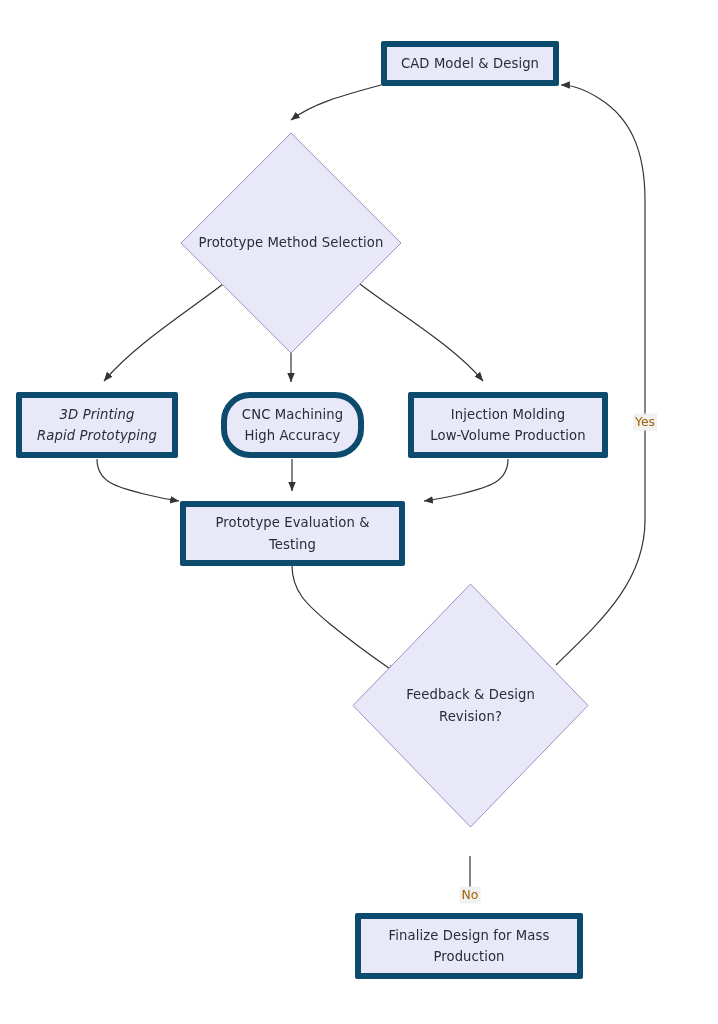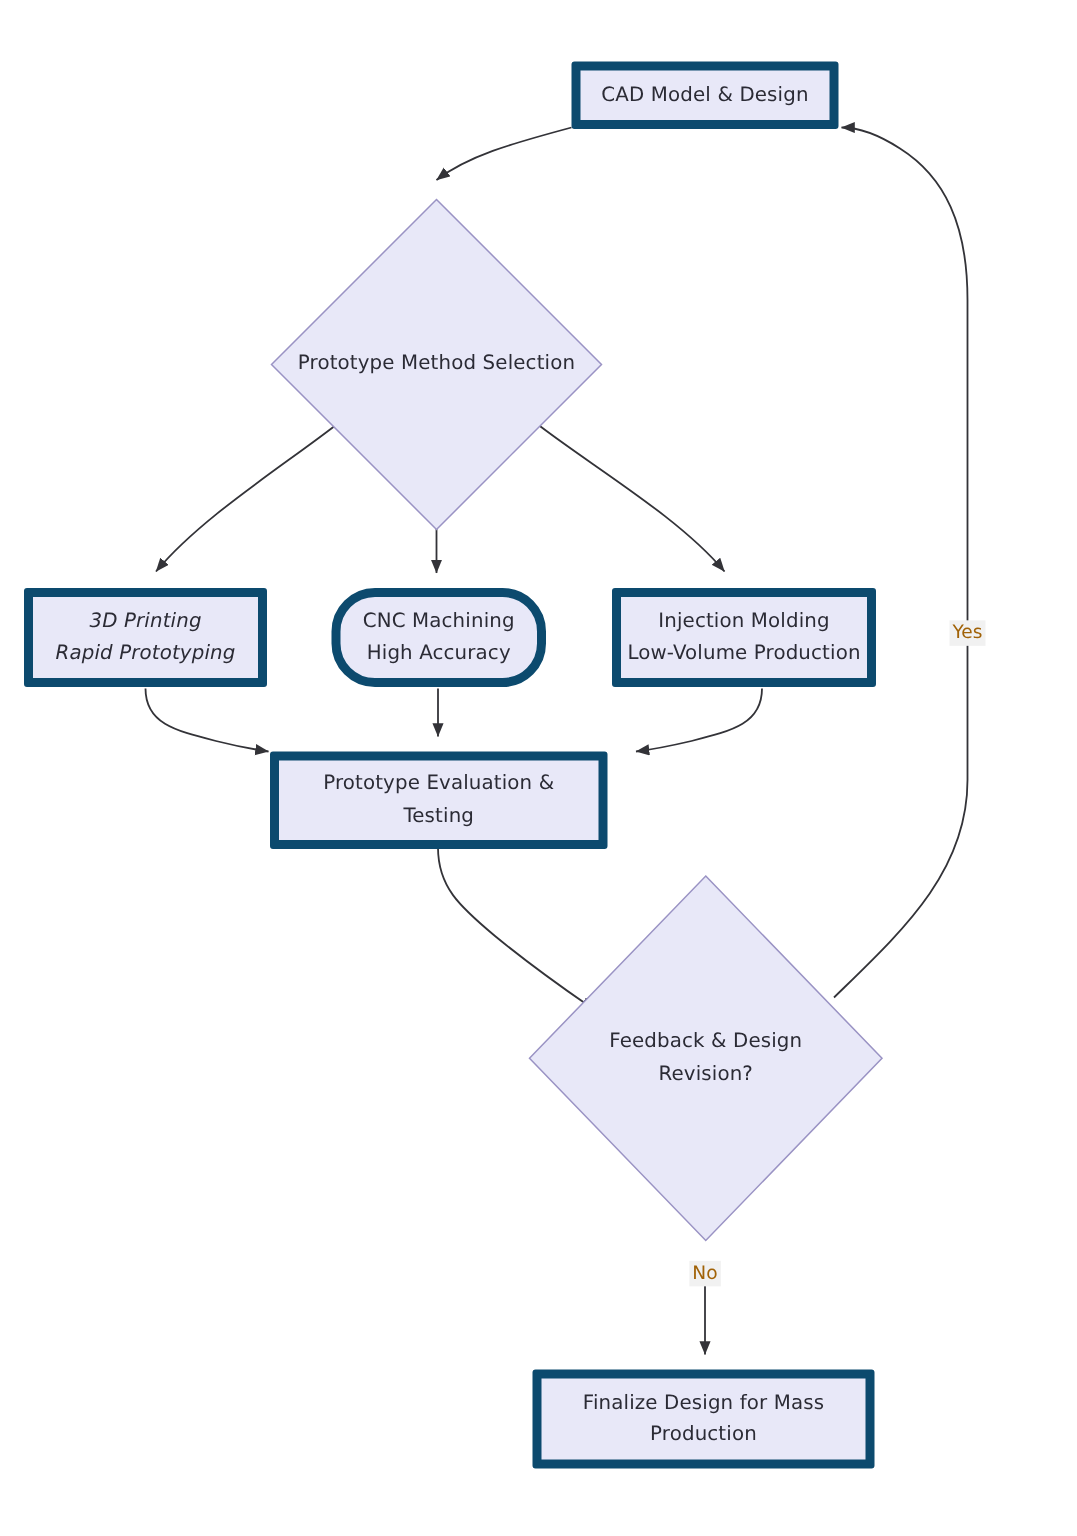--- a/index.html
+++ b/index.html
@@ -139,21 +139,21 @@
   <div class="node node-box" style="left:16px; top:392px; width:162px; height:66px;font-style:italic;">
     <span class="node-label">3D Printing
 Rapid Prototyping</span>
   </div>
 
   <div class="node node-box" style="left:221px; top:392px; width:143px; height:66px;border-radius:29px;">
     <span class="node-label">CNC Machining
 High Accuracy</span>
   </div>
 
-  <div class="node node-box" style="left:408px; top:392px; width:176px; height:66px;">
+  <div class="node node-box" style="left:408px; top:392px; width:200px; height:66px;">
     <span class="node-label">Injection Molding
 Low-Volume Production</span>
   </div>
 
   <div class="node node-box" style="left:180px; top:501px; width:225px; height:65px;">
     <span class="node-label">Prototype Evaluation &amp;
 Testing</span>
   </div>
 
   <div class="diamond-wrap" style="left:352px; top:583px; width:237px; height:245px;">
@@ -166,15 +166,15 @@
     </div>
   </div>
 
   <div class="node node-box" style="left:355px; top:913px; width:228px; height:66px;">
     <span class="node-label">Finalize Design for Mass
 Production</span>
   </div>
 
   <div class="edge-label" style="left:645px; top:422px;">Yes</div>
 
-  <div class="edge-label" style="left:470px; top:849px;text-align:center;">No</div>
+  <div class="edge-label" style="left:470px; top:895px;text-align:center;">No</div>
 
 </div>
 
 </body></html>

